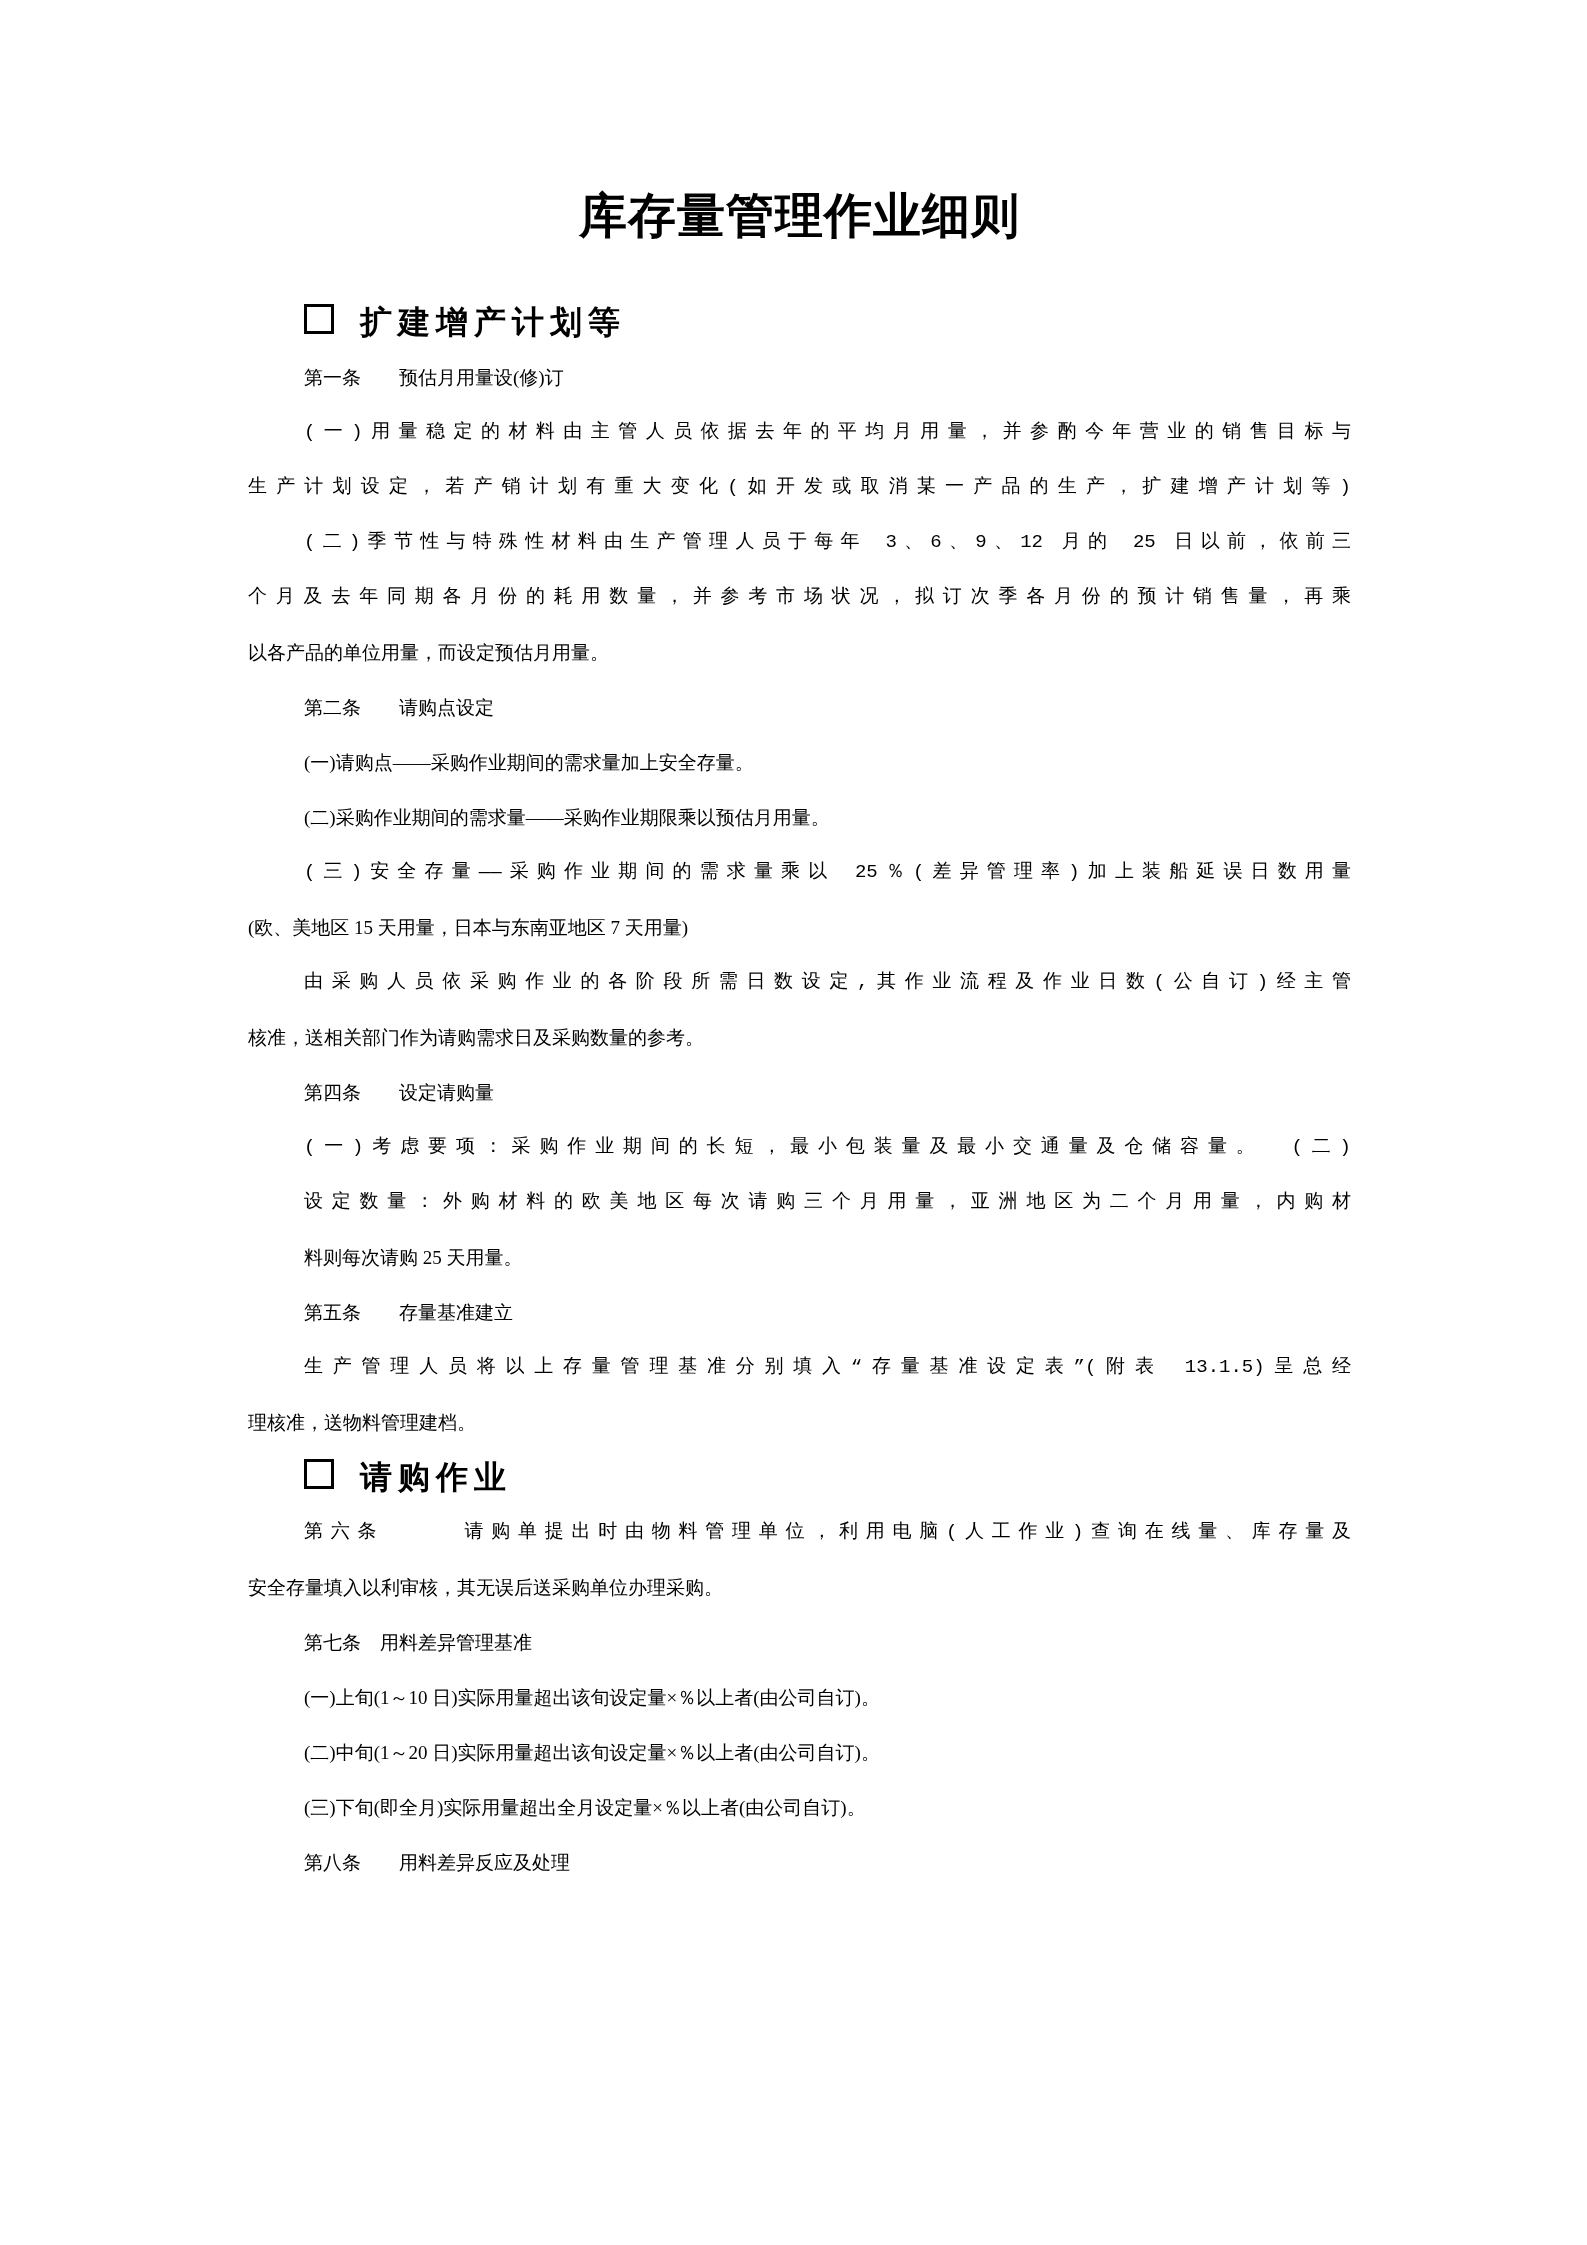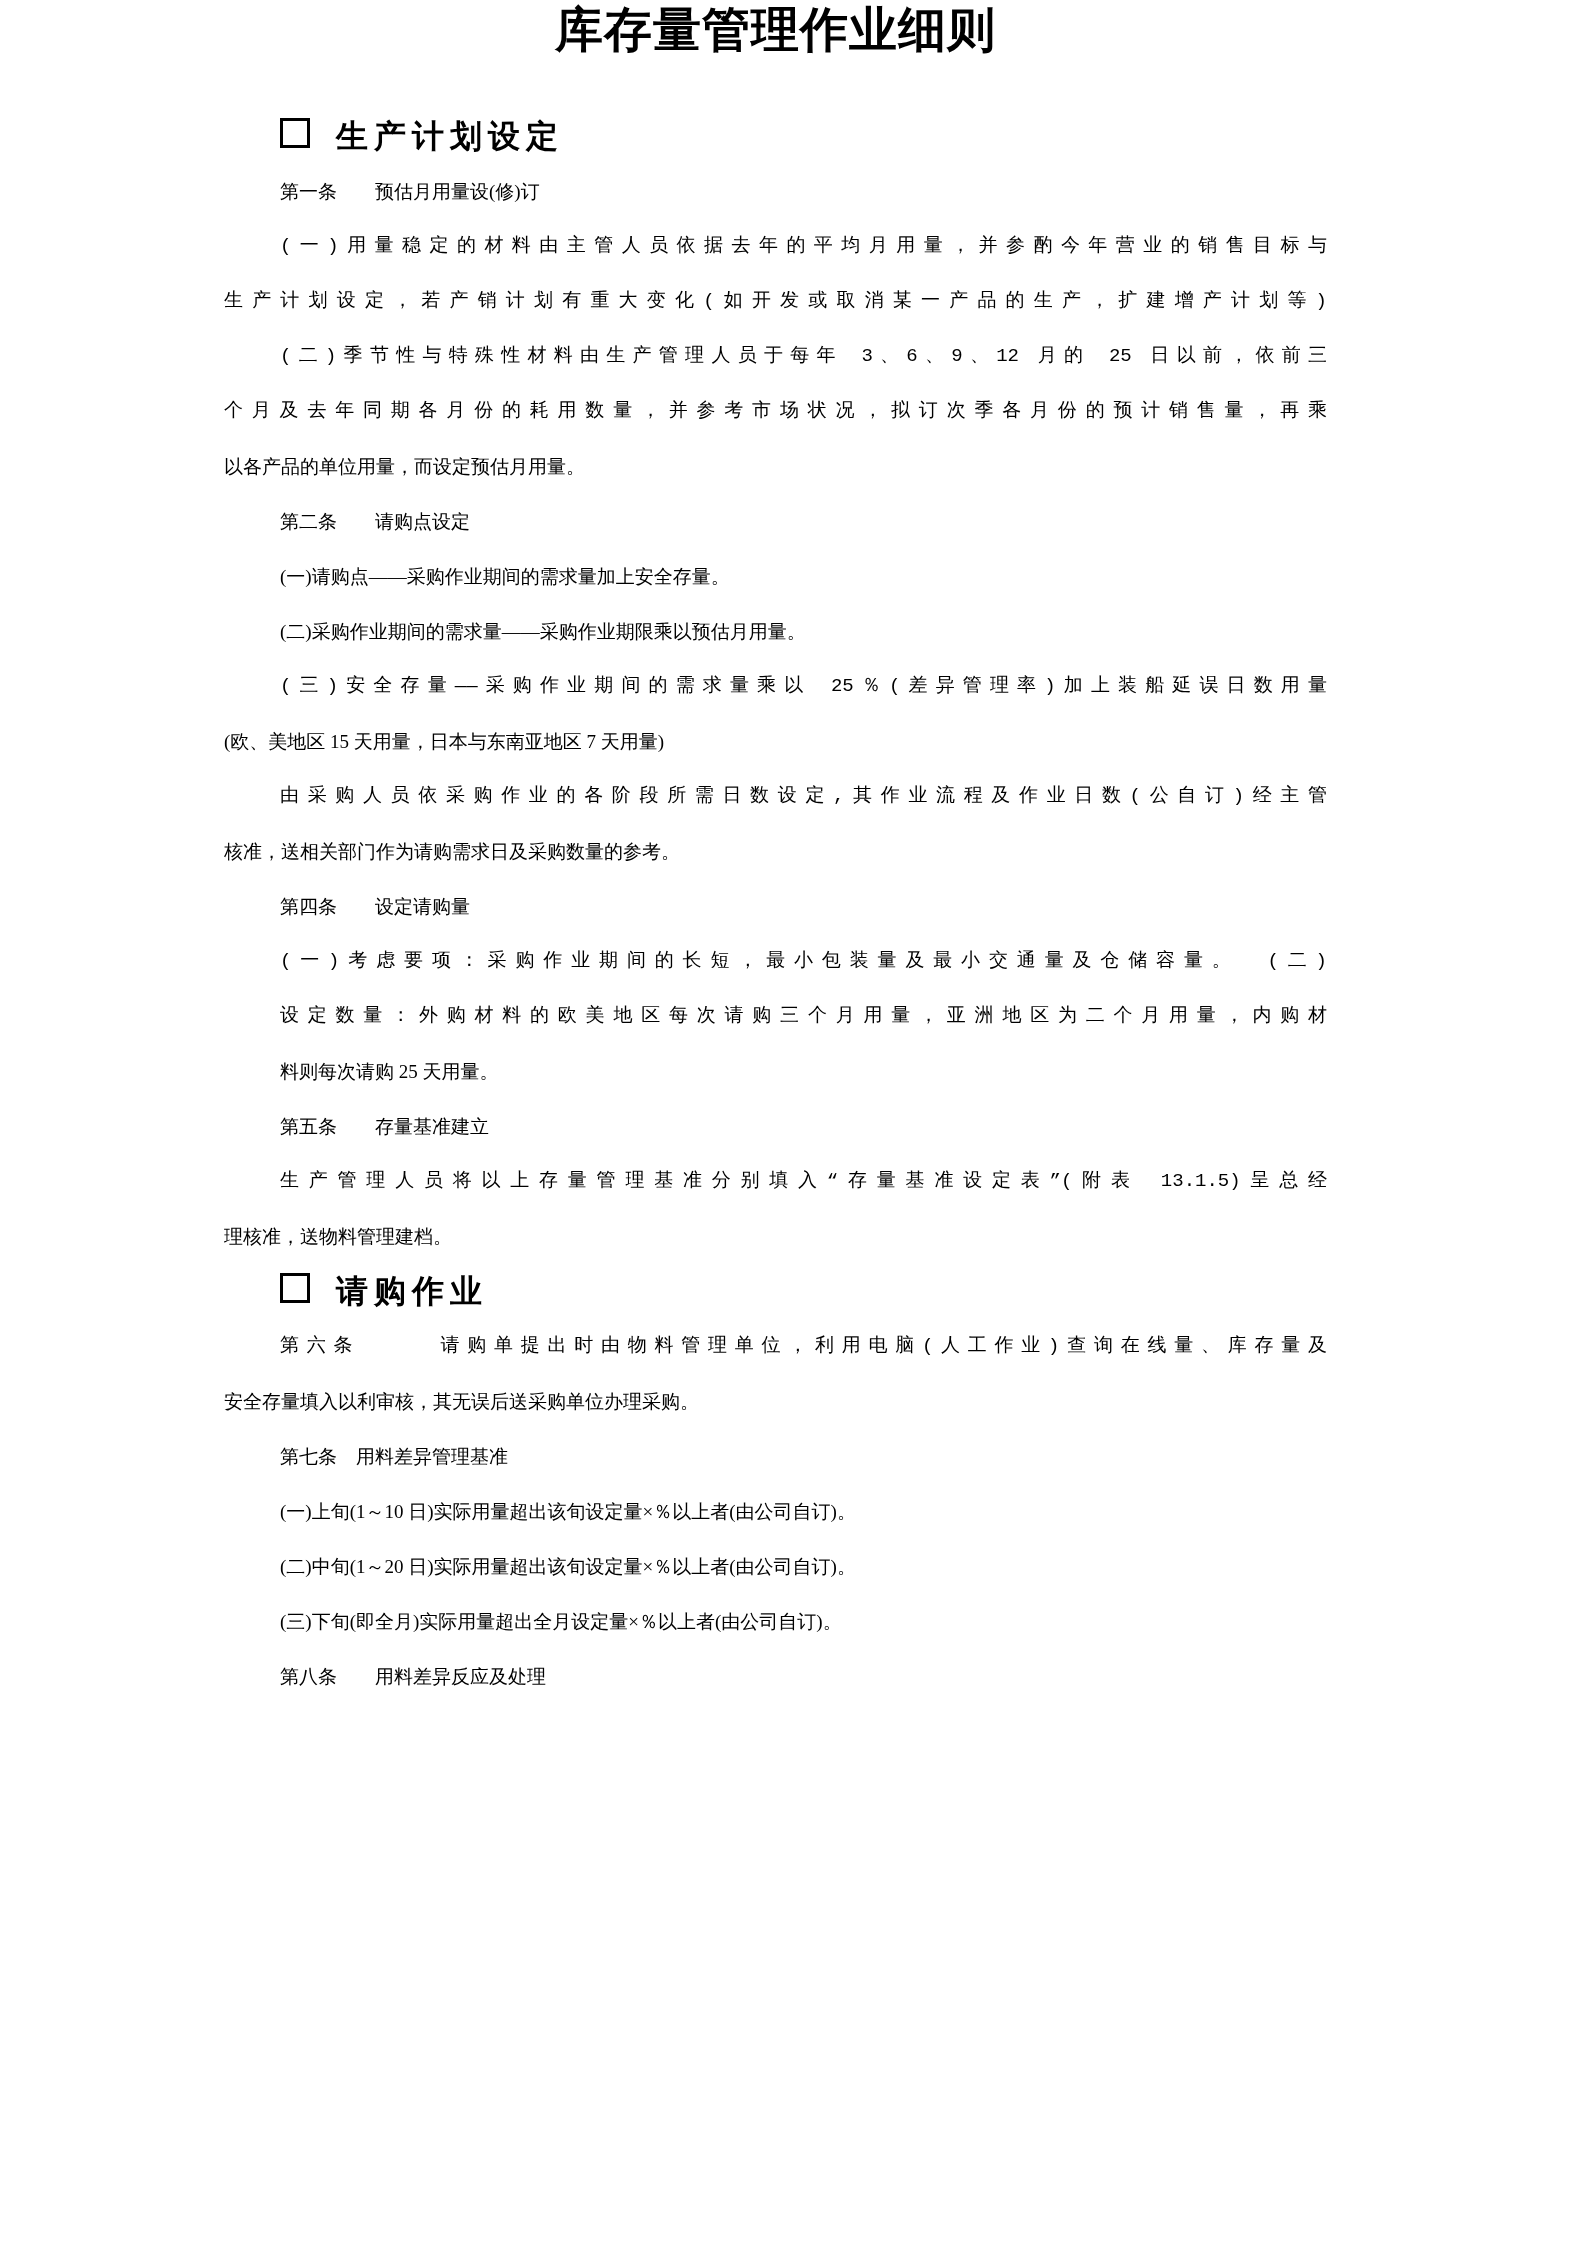--- a/index.html
+++ b/index.html
@@ -7,22 +7,23 @@
     width:1587px; height:2245px;
     background:#ffffff;
     position:relative;
     margin:0 auto;
     font-family:"Liberation Serif","DejaVu Serif",serif;
     color:#000000;
     overflow:hidden;
   }
   .doc {
     position:absolute;
-    left:224px; top:0;
+    left:248px; top:0;
     width:1103px;
+    padding-top:186px;
   }
   .title {
     font-family:"Liberation Sans","DejaVu Sans",sans-serif;
     font-weight:bold;
     font-size:48px;
     line-height:60px;
     text-align:center;
     margin:0 0 49px 0;
     letter-spacing:1px;
   }
@@ -54,21 +55,21 @@
   }
 </style>
 </head>
 <body>
 
 <div class="page">
   <div class="doc">
 
     <h1 class="title">库存量管理作业细则</h1>
 
-    <div class="line ind heading"><span class="cbx"></span><span>生产计划设定</span></div>
+    <div class="line ind heading"><span class="cbx"></span><span>扩建增产计划等</span></div>
 
     <div class="line ind">第一条　　预估月用量设(修)订</div>
     <div class="line ind fill">(一)用量稳定的材料由主管人员依据去年的平均月用量，并参酌今年营业的销售目标与</div>
     <div class="line fill">生产计划设定，若产销计划有重大变化(如开发或取消某一产品的生产，扩建增产计划等)</div>
     <div class="line ind fill">(二)季节性与特殊性材料由生产管理人员于每年 3、6、9、12 月的 25 日以前，依前三</div>
     <div class="line fill">个月及去年同期各月份的耗用数量，并参考市场状况，拟订次季各月份的预计销售量，再乘</div>
     <div class="line">以各产品的单位用量，而设定预估月用量。</div>
 
     <div class="line ind">第二条　　请购点设定</div>
     <div class="line ind">(一)请购点——采购作业期间的需求量加上安全存量。</div>

